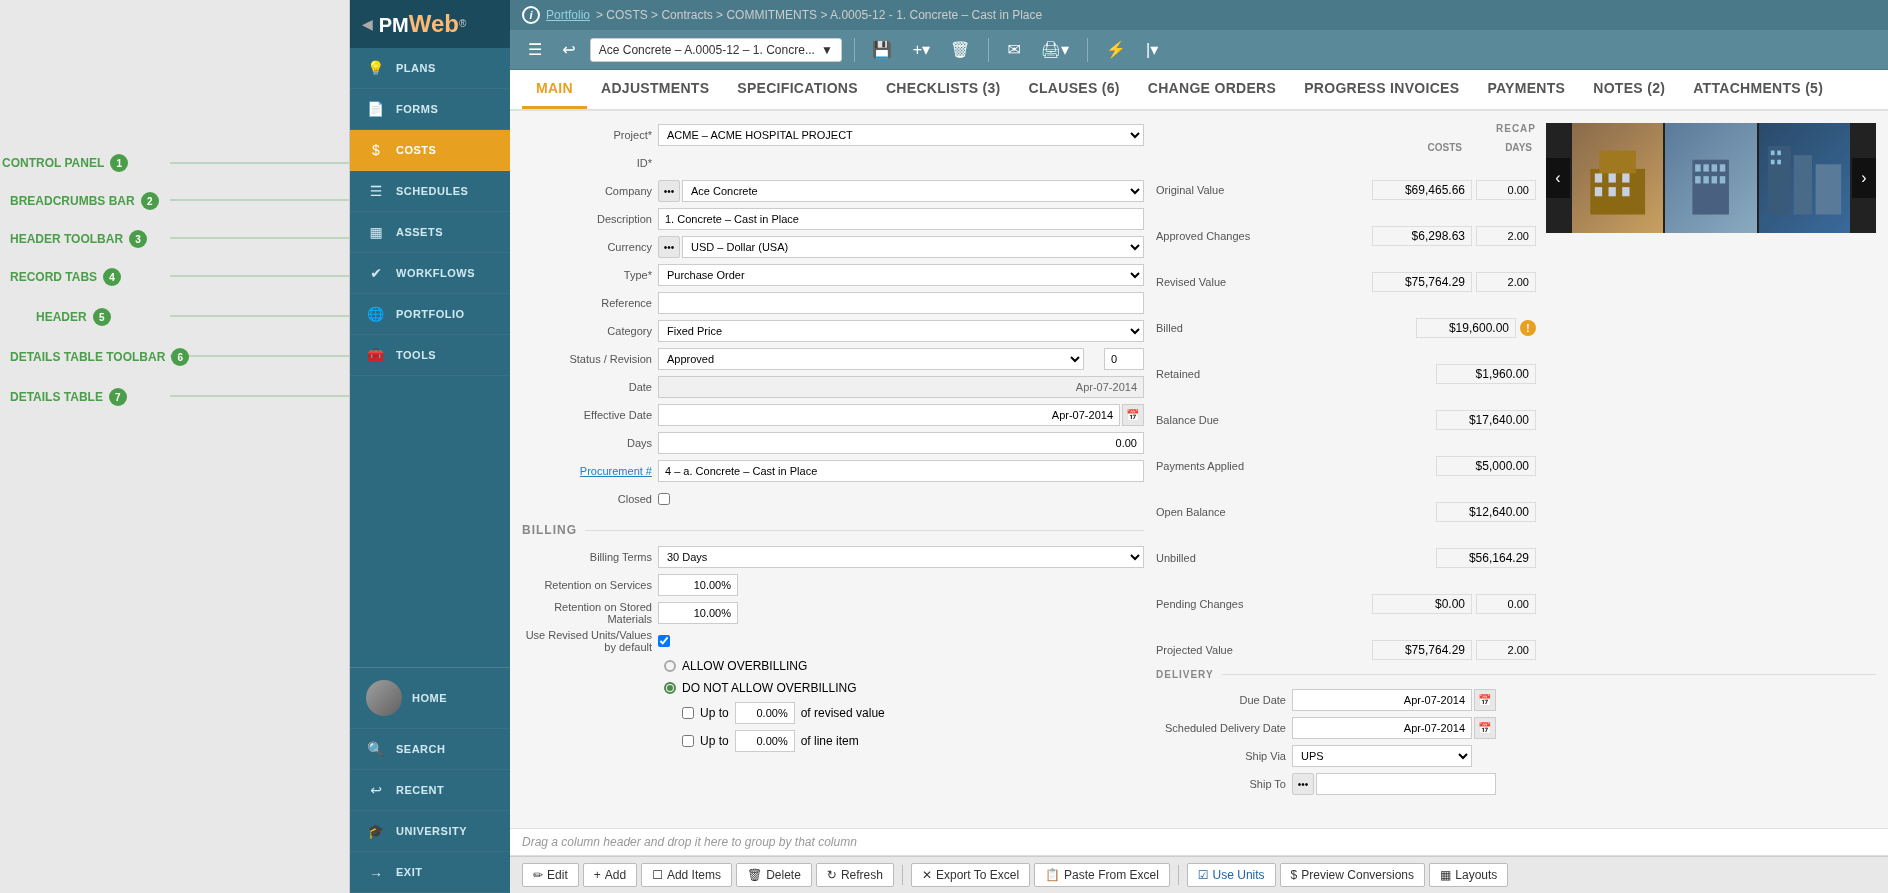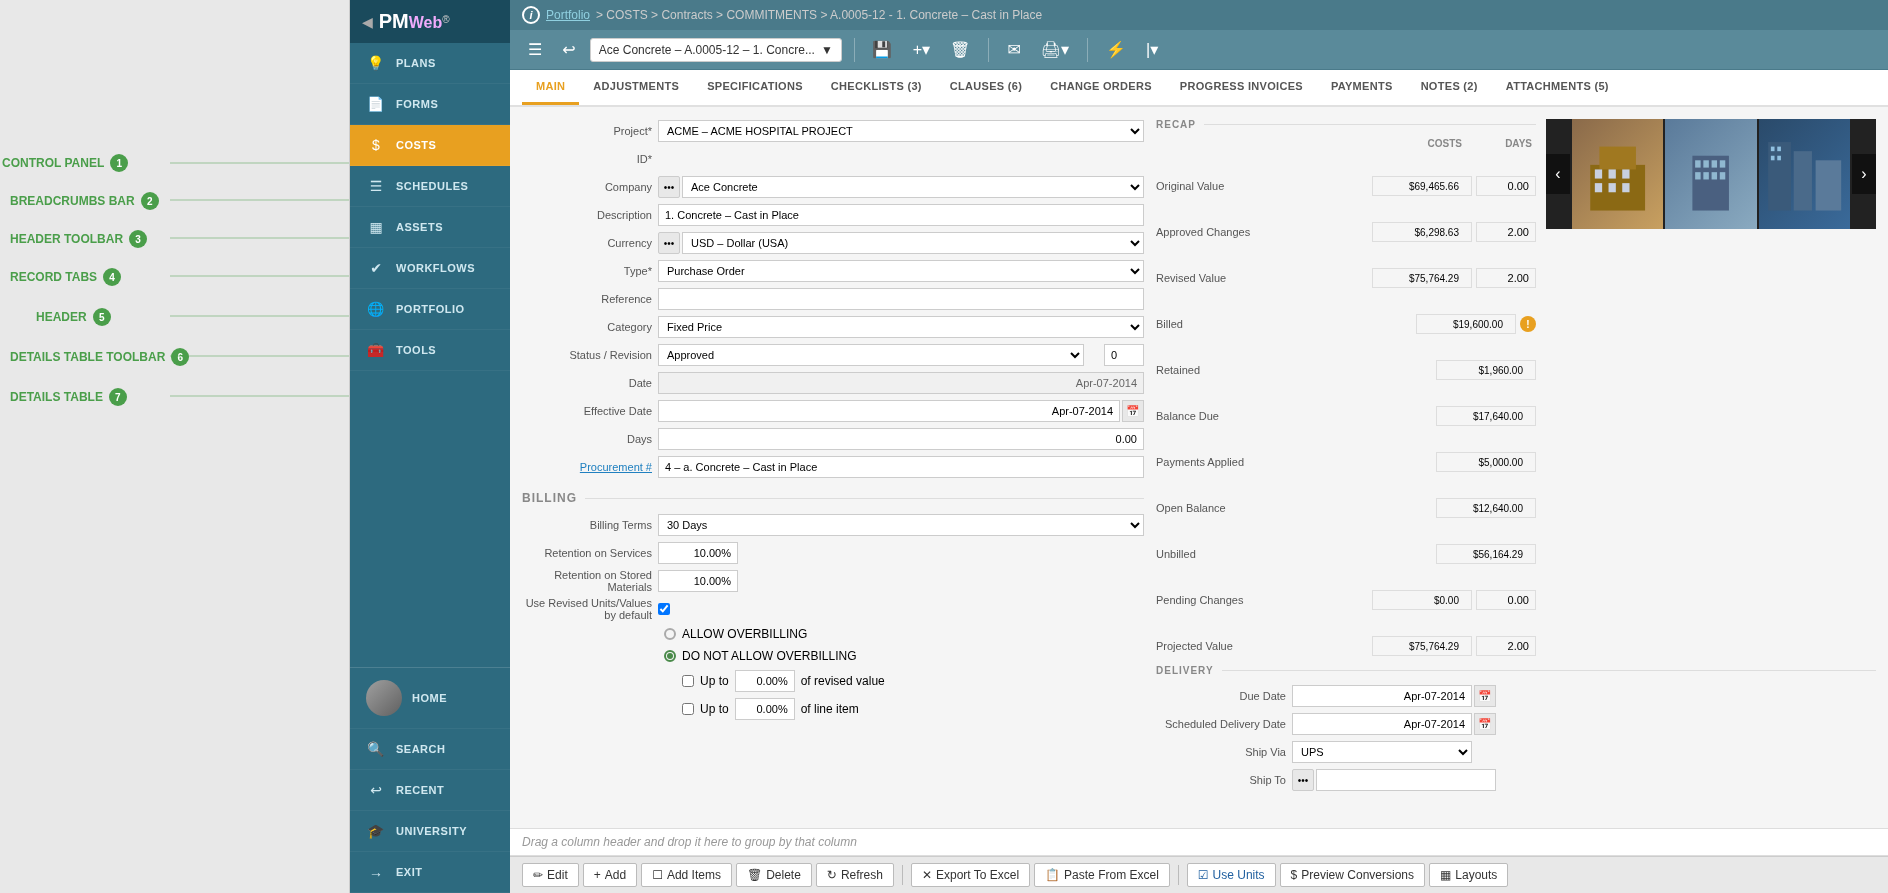--- a/index.html
+++ b/index.html
@@ -153,21 +153,21 @@
       display: flex;
       padding: 0 12px;
       overflow-x: auto;
     }
     .record-tab {
       padding: 10px 14px;
       cursor: pointer;
       color: #555;
       border-bottom: 3px solid transparent;
       white-space: nowrap;
-      font-size: 11px;
+      font-size: 14px;
       font-weight: bold;
       text-transform: uppercase;
       letter-spacing: 0.3px;
     }
     .record-tab.active { color: #e8a020; border-bottom-color: #e8a020; }
 
     
     .form-area {
       flex: 1;
       display: flex;
@@ -324,23 +324,23 @@
     }
     .recap-label {
       flex: 1;
       font-size: 11px;
       color: #555;
     }
     .recap-value {
       width: 100px;
       border: 1px solid #ddd;
       background: #f5f5f5;
-      padding: 2px 12px;
+      padding: 2px 6px;
       text-align: right;
-      font-size: 10px;
+      font-size: 12px;
       height: 20px;
       display: flex;
       align-items: center;
       justify-content: flex-end;
     }
     .recap-days {
       width: 60px;
       border: 1px solid #ddd;
       background: #f5f5f5;
       padding: 2px 6px;
@@ -488,21 +488,21 @@
   </svg>
 </div>
 
 <div class="app-container">
   <div class="sidebar-and-content">
 
     <div class="sidebar">
       <div class="sidebar-logo">
         <span class="back-arrow">◀</span>
         <div>
-          <span style="font-size:20px;font-weight:bold;color:white;">PM</span><span style="font-size:16px;font-weight:bold;color:#f0abfc;">Web</span><span style="font-size:10px;color:#ccc;vertical-align:super;">®</span>
+          <span style="font-size:20px;font-weight:bold;color:white;">PM</span><span style="font-size:24px;font-weight:bold;color:#fdba74;">Web</span><span style="font-size:10px;color:#ccc;vertical-align:super;">®</span>
         </div>
       </div>
 
       <div class="sidebar-item">
         <span class="icon">💡</span>
         <span class="label">PLANS</span>
       </div>
       <div class="sidebar-item">
         <span class="icon">📄</span>
         <span class="label">FORMS</span>
@@ -686,20 +686,24 @@
             <div class="form-row">
               <span class="form-label">Days</span>
               <input class="form-input" type="text" value="0.00" style="text-align: right;">
             </div>
 
             <div class="form-row">
               <span class="form-label link">Procurement #</span>
               <input class="form-input" type="text" value="4 – a. Concrete – Cast in Place" style="">
             </div>
 
+            <div class="form-row">
+              <span class="form-label">Closed</span>
+              <input type="checkbox" class="form-checkbox" style="">
+            </div>
 
             <div class="section-header">
               <span>BILLING</span>
             </div>
 
             <div class="form-row">
               <span class="form-label">Billing Terms</span>
               <select class="form-select">
                 <option>30 Days</option>
               </select>
@@ -746,21 +750,21 @@
               <span>of line item</span>
             </div>
 
           </div>
 
           <div style="display:flex;flex-direction:column;gap:8px;width:720px;min-width:720px;">
 
             <div style="display:flex;gap:10px;">
 
               <div class="form-right">
-                <div style="display:flex;align-items:center;margin-bottom:4px;">
+                <div style="display:flex;align-items:flex-end;margin-bottom:4px;flex-direction:column;">
                   <span style="font-size:10px;font-weight:bold;color:#888;letter-spacing:1px;">RECAP</span>
                   <div style="flex:1;height:1px;background:#ddd;margin-left:8px;"></div>
                 </div>
 
                 <div style="display:flex;justify-content:flex-end;margin-bottom:2px;">
                   <span style="font-size:10px;color:#888;font-weight:bold;width:110px;text-align:right;padding-right:4px;">COSTS</span>
                   <span style="font-size:10px;color:#888;font-weight:bold;width:70px;text-align:right;padding-right:4px;">DAYS</span>
                 </div>
 
                 <div class="recap-row">

